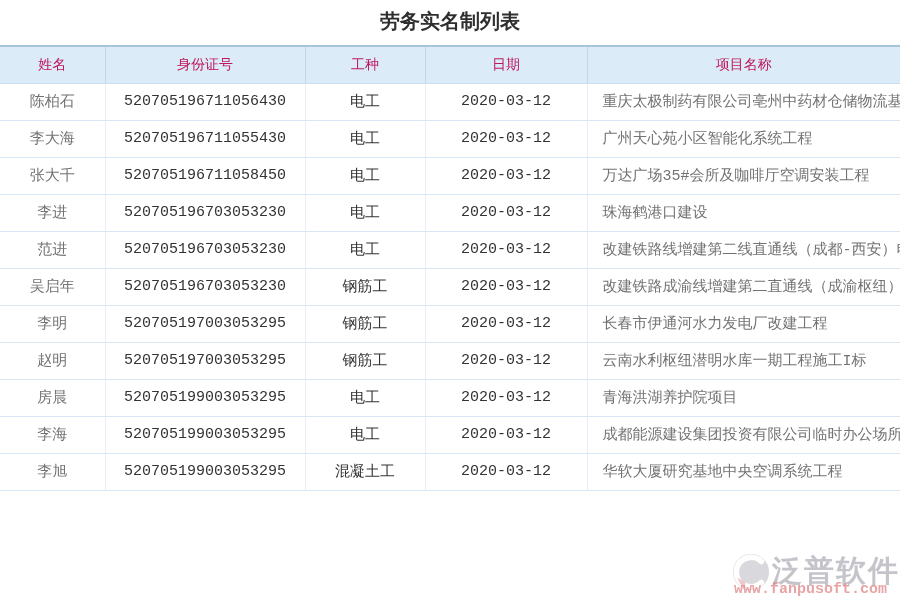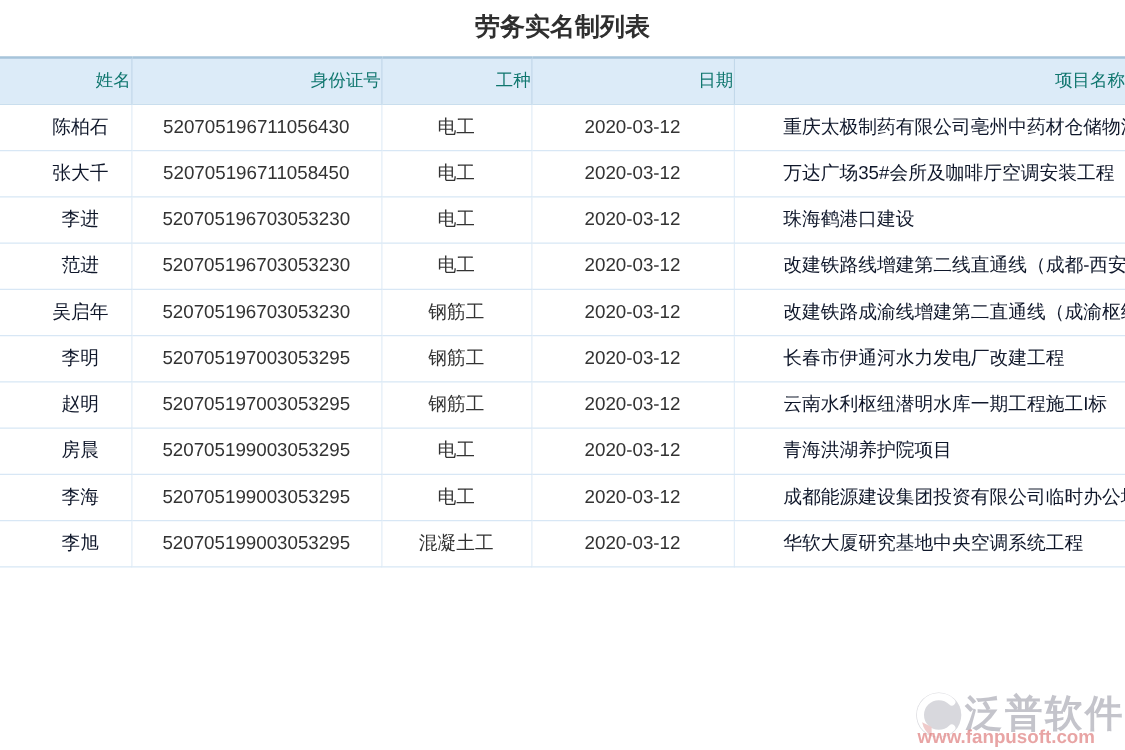--- a/index.html
+++ b/index.html
@@ -1,38 +1,38 @@
 <!DOCTYPE html>
 <html><head>
 <meta charset="utf-8">
 <style>
   * { margin:0; padding:0; box-sizing:border-box; }
   html,body { width:900px; height:600px; overflow:hidden; background:#fff;
               font-family:"Liberation Sans","DejaVu Sans",sans-serif; }
-  .page { position:relative; width:900px; height:600px; }
+  .page { position:relative; width:900px; height:600px;font-family:Liberation Mono, monospace; }
 
   .title { height:45px; line-height:45px; text-align:center;
            font-size:20px; font-weight:bold; color:#2f2f2f; }
 
   table.grid { width:900px; border-collapse:collapse; table-layout:fixed; }
   col.w-name { width:105px; } col.w-id { width:200px; } col.w-job { width:120px; }
   col.w-date { width:162px; } col.w-project { width:313px; }
 
-  thead th { height:37px; background:#dcebf8; color:#0f766e; font-weight:normal;
-             font-size:14px; text-align:right;
+  thead th { height:37px; background:#dcebf8; color:#be185d; font-weight:normal;
+             font-size:14px; text-align:center;
              border-top:2px solid #a6c4da; border-bottom:1px solid #c9deee;
              border-right:1px solid #c2d8ea; }
   thead th:last-child { border-right:none; }
 
   tbody td { height:37px; font-size:15px; color:#333; text-align:center;
              border-bottom:1px solid #d8e7f5; border-right:1px solid #e3eef8;
              white-space:nowrap; overflow:hidden; }
   tbody td:last-child { border-right:none; }
   td.c-project { text-align:left; padding-left:15px; }
-  .link { color:#0f172a; cursor:pointer;margin-left:24px; }
+  .link { color:#737373; cursor:pointer; }
 
   .watermark { position:absolute; right:0; bottom:2px; width:168px; height:50px;
                pointer-events:none; }
   .wm-logo { position:absolute; left:0; top:5px; width:38px; height:38px; opacity:.55; }
   .wm-brand { position:absolute; left:40px; top:3px; font-size:30px; font-weight:bold;
               letter-spacing:2px; color:rgba(148,148,160,.55); white-space:nowrap; }
   .wm-url { position:absolute; left:2px; bottom:0; font-size:15px; font-weight:bold;
             color:rgba(222,125,125,.7); white-space:nowrap;text-align:center; }
 </style>
 </head>
@@ -61,20 +61,27 @@
     </thead>
     <tbody>
     <tr>
       <td class="c-name"><span class="link">陈柏石</span></td>
       <td class="c-id">520705196711056430</td>
       <td class="c-job">电工</td>
       <td class="c-date">2020-03-12</td>
       <td class="c-project"><span class="link">重庆太极制药有限公司亳州中药材仓储物流基地项...</span></td>
     </tr>
 
+    <tr>
+      <td class="c-name"><span class="link">李大海</span></td>
+      <td class="c-id">520705196711055430</td>
+      <td class="c-job">电工</td>
+      <td class="c-date">2020-03-12</td>
+      <td class="c-project"><span class="link">广州天心苑小区智能化系统工程</span></td>
+    </tr>
 
     <tr>
       <td class="c-name"><span class="link">张大千</span></td>
       <td class="c-id">520705196711058450</td>
       <td class="c-job">电工</td>
       <td class="c-date">2020-03-12</td>
       <td class="c-project"><span class="link">万达广场35#会所及咖啡厅空调安装工程</span></td>
     </tr>
 
 

